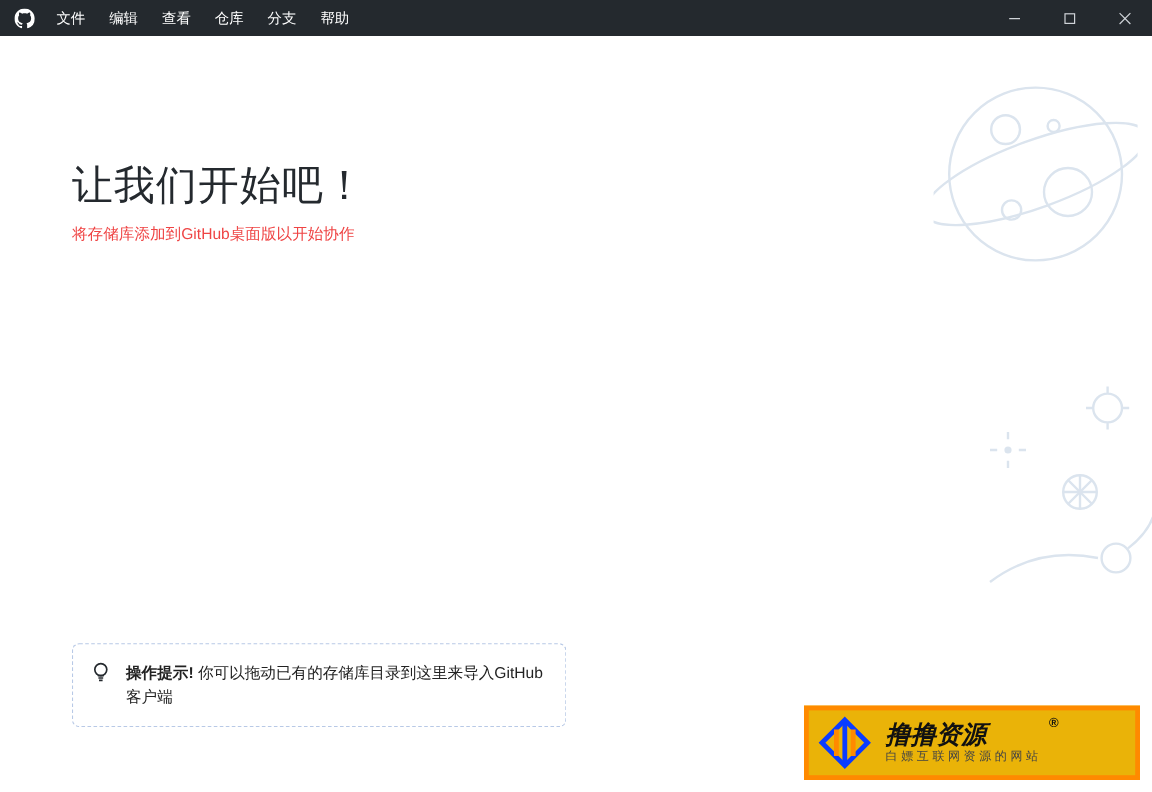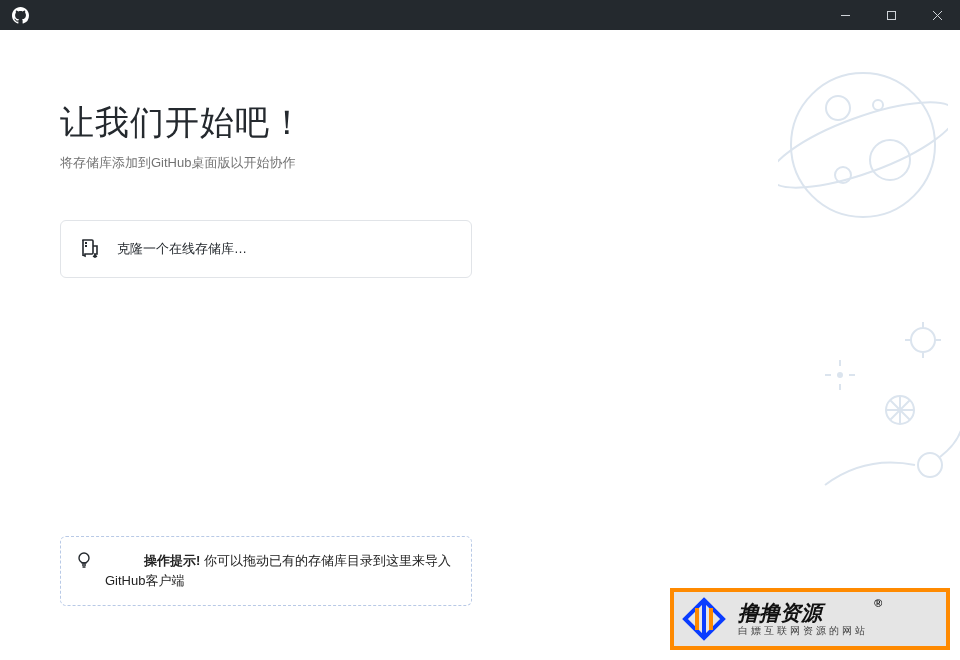--- a/index.html
+++ b/index.html
@@ -21,25 +21,26 @@
   .content {
     padding: 70px 0 0 60px;
     position: relative;
     height: calc(100% - 30px);
   }
   .heading {
     font-size: 34px;
     font-weight: 400;
     color: #24292e;
     letter-spacing: 1px;
+    margin-top: 32px;
   }
   .subheading {
     margin-top: 8px;
     font-size: 13px;
-    color: #737373;
+    color: #ef4444;
   }
   .options {
     margin-top: 48px;
     width: 412px;
     display:flex; flex-direction:column; gap:14px;
   }
   .option {
     border: 1px solid #e1e4e8;
     border-radius: 6px;
     height: 58px;
@@ -59,49 +60,69 @@
     width:412px;
     border: 1.5px dashed #b8c9e6;
     border-radius: 6px;
     padding: 14px 16px 14px 44px;
     font-size: 13px;
     color:#222;
     line-height:1.55;
     min-height:56px;
   }
   .tip .bulb { position:absolute; left:14px; top:14px; }
-  .tip b { font-weight:600;margin-left:39px; }
+  .tip b { font-weight:600; }
   
   .deco { position:absolute; stroke:#d9e2ec; fill:none; pointer-events:none; }
   .planet { right:12px; top:30px; }
   .shapes { right:0; bottom:140px; }
   
   .banner {
     position:absolute; right:10px; bottom:10px;
     width:280px; height:62px;
     border:4px solid #ff8a00;
-    background:#e5e5e5;
+    background:#eab308;
     display:flex; align-items:center; gap:10px;
     padding:4px 8px 4px 6px;
   }
   .banner-logo { width:48px; height:48px; display:flex; align-items:center; justify-content:center;}
   .banner-text { display:flex; flex-direction:column; line-height:1.15; }
   .banner-title { font-size:21px; font-weight:700; font-style:italic; color:#111; position:relative; }
   .banner-r { font-size:11px; position:absolute; right:-14px; top:-4px; }
   .banner-sub { font-size:10px; letter-spacing:3px; color:#444; margin-top:0;}
 </style>
 </head>
 <body>
 
 <div class="titlebar">
   <span class="logo">
     <svg width="17" height="17" viewBox="0 0 16 16" fill="#fff">
         <path d="M8 0C3.58 0 0 3.58 0 8c0 3.54 2.29 6.53 5.47 7.59.4.07.55-.17.55-.38 0-.19-.01-.82-.01-1.49-2.01.37-2.53-.49-2.69-.94-.09-.23-.48-.94-.82-1.13-.28-.15-.68-.52-.01-.53.63-.01 1.08.58 1.23.82.72 1.21 1.87.87 2.33.66.07-.52.28-.87.51-1.07-1.78-.2-3.64-.89-3.64-3.95 0-.87.31-1.59.82-2.15-.08-.2-.36-1.02.08-2.12 0 0 .67-.21 2.2.82.64-.18 1.32-.27 2-.27.68 0 1.36.09 2 .27 1.53-1.04 2.2-.82 2.2-.82.44 1.1.16 1.92.08 2.12.51.56.82 1.27.82 2.15 0 3.07-1.87 3.75-3.65 3.95.29.25.54.73.54 1.48 0 1.07-.01 1.93-.01 2.2 0 .21.15.46.55.38A8.013 8.013 0 0 0 16 8c0-4.42-3.58-8-8-8z"></path>
       </svg>
   </span>
+  <div class="menu">
+    <div class="menu-item">
+        <span>文件</span>
+      </div>
+    <div class="menu-item">
+        <span>编辑</span>
+      </div>
+    <div class="menu-item">
+        <span>查看</span>
+      </div>
+    <div class="menu-item">
+        <span>仓库</span>
+      </div>
+    <div class="menu-item">
+        <span>分支</span>
+      </div>
+    <div class="menu-item">
+        <span>帮助</span>
+      </div>
+  </div>
   <div class="window-controls">
     <div class="win-btn">
       <svg width="11" height="11" viewBox="0 0 11 11">
           <line x1="1" y1="5.5" x2="10" y2="5.5" stroke="#cfd3d8" stroke-width="1"></line>
         </svg>
     </div>
     <div class="win-btn">
       <svg width="11" height="11" viewBox="0 0 11 11">
           <rect x="1.5" y="1.5" width="8" height="8" fill="none" stroke="#cfd3d8" stroke-width="1"></rect>
         </svg>
@@ -140,32 +161,20 @@
         <path d="M150 137 q18 -14 22 -30"></path>
       <path d="M35 165 q40 -30 90 -20"></path>
     </g>
   </svg>
 
   <h1 class="heading">让我们开始吧！</h1>
   <p class="subheading">将存储库添加到GitHub桌面版以开始协作</p>
 
   <div class="options">
 
-    <div class="option">
-      <span class="ico">
-        <svg width="20" height="20" viewBox="0 0 20 20" fill="#24292e">
-            <path d="M3 1h9a1 1 0 0 1 1 1v12a1 1 0 0 1-1 1H5v2l-2-1-0 1V2a1 1 0 0 1 0-1z" fill="none" stroke="#24292e" stroke-width="1.6"></path>
-            <rect x="5" y="3" width="2" height="2"></rect>
-            <rect x="5" y="6" width="2" height="2"></rect>
-            <path d="M13 7h4v8h-3" fill="none" stroke="#24292e" stroke-width="1.6"></path>
-            <path d="M15 15l0 3 m-2 -1l2 1 2-1" fill="none" stroke="#24292e" stroke-width="1.6"></path>
-          </svg>
-      </span>
-      <span>克隆一个在线存储库…</span>
-    </div>
 
 
 
   </div>
 
   <div class="tip">
     <span class="bulb">
       <svg width="18" height="18" viewBox="0 0 18 18" fill="none" stroke="#24292e" stroke-width="1.4">
           <circle cx="9" cy="7" r="5"></circle>
           <path d="M6.5 12h5M7 14h4M7.5 16h3"></path>

